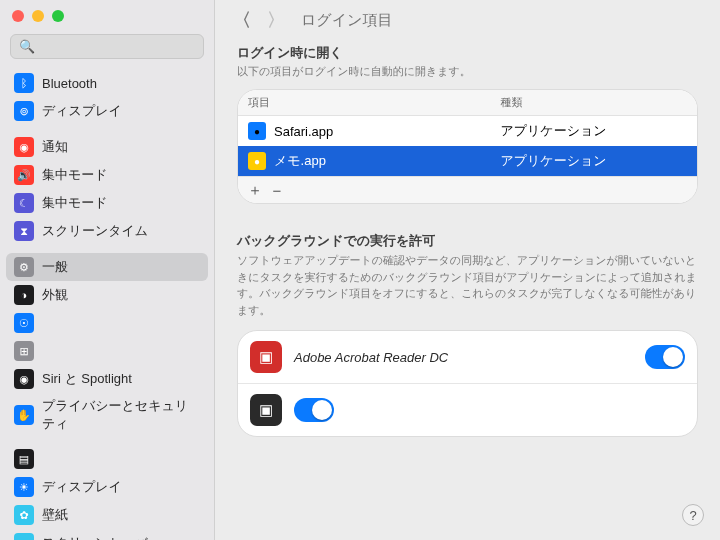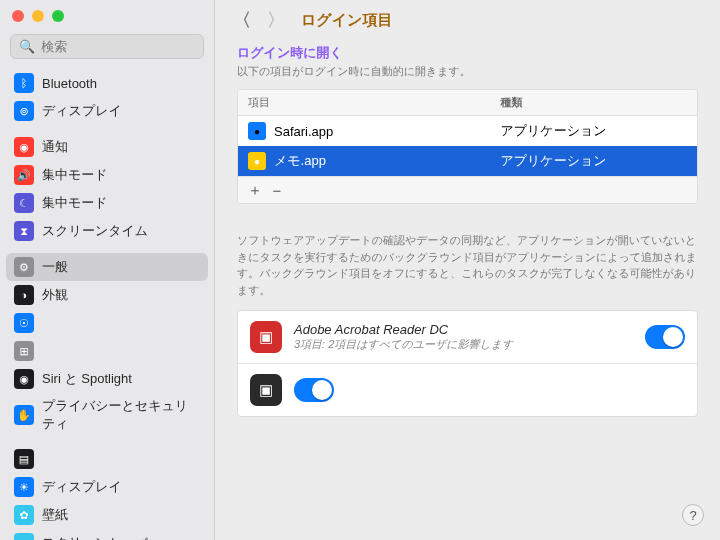--- a/index.html
+++ b/index.html
@@ -12,28 +12,28 @@
 .search-box { display: flex; align-items: center; background: #dcdcdc; border: 1px solid #c8c8c8; border-radius: 6px; padding: 4px 8px; gap: 6px; }
 .search-box input { border: none; background: transparent; outline: none; font-size: 13px; width: 100%; color: #666; }
 .nav { flex: 1; overflow: auto; padding: 0 6px; }
 .nav-group { margin-bottom: 8px; }
 .nav-item { display: flex; align-items: center; gap: 8px; padding: 4px 8px; border-radius: 6px; font-size: 13px; color: #2a2a2a; cursor: default; }
 .nav-item.sel { background: #cfcfd1; }
 .nicon { width: 20px; height: 20px; border-radius: 4px; display: flex; align-items: center; justify-content: center; font-size: 11px; color: #fff; flex-shrink: 0; }
 .main { flex: 1; background: #ececec; display: flex; flex-direction: column; overflow: auto; }
 .header { display: flex; align-items: center; gap: 16px; padding: 8px 18px 0; }
 .navbtn { color: #7a7a7a; font-size: 18px; font-weight: bold; cursor: default; }
-.title { font-size: 15px; font-weight: 700; color: #a16207; }
+.title { font-size: 15px; font-weight: 400; color: #737373; }
 .content { padding: 12px 22px; }
-.section-title { font-size: 13px; font-weight: 600; color: #8b5cf6; margin-bottom: 2px; }
+.section-title { font-size: 13px; font-weight: 600; color: #404040; margin-bottom: 2px; }
 .section-sub { font-size: 11px; color: #7a7a7a; margin-bottom: 10px; }
-.panel { background: #fff; border: 1px solid #dcdcdc; border-radius: 4px; overflow: hidden; }
+.panel { background: #fff; border: 1px solid #dcdcdc; border-radius: 20px; overflow: hidden; }
 .tbl-head { display: flex; background: #f6f6f6; border-bottom: 1px solid #e2e2e2; font-size: 11px; color: #666; }
 .tbl-head .c1 { width: 55%; padding: 5px 10px; }
-.tbl-head .c2 { width: 45%; padding: 5px 10px; font-weight: bold; }
+.tbl-head .c2 { width: 45%; padding: 5px 10px; }
 .row { display: flex; align-items: center; font-size: 13px; }
 .row .c1 { width: 55%; padding: 6px 10px; display: flex; align-items: center; gap: 8px; }
 .row .c2 { width: 45%; padding: 6px 10px; }
 .row.sel { background: #1a63d9; color: #fff; }
 .rowicon { width: 18px; height: 18px; border-radius: 3px; display: flex; align-items: center; justify-content: center; font-size: 10px; }
 .table-actions { display: flex; gap: 0; padding: 3px 6px; border-top: 1px solid #e2e2e2; background: #f6f6f6; }
 .act { width: 22px; height: 20px; display: flex; align-items: center; justify-content: center; font-size: 15px; color: #555; cursor: default; }
 .bg-section { margin-top: 28px; }
 .bg-desc { font-size: 11px; color: #7a7a7a; line-height: 1.5; margin-bottom: 12px; }
 .bg-item { display: flex; align-items: center; padding: 10px 12px; gap: 12px; }
@@ -51,21 +51,20 @@
 
 <div class="sidebar">
   <div class="traffic">
     <div class="dot r"></div>
     <div class="dot y"></div>
     <div class="dot g"></div>
   </div>
   <div class="search">
     <div class="search-box">
       <span style="color:#888;font-size:13px">🔍</span>
-      <input placeholder="検索" style="">
     </div>
   </div>
   <div class="nav" id="nav">
       <div class="nav-group">
         <div class="nav-item">
           <span class="nicon" style="background:#0a7aff">ᛒ</span>
           <span>Bluetooth</span>
         </div>
         <div class="nav-item">
           <span class="nicon" style="background:#0a7aff">⊚</span>
@@ -166,27 +165,27 @@
             </div>
           </div>
         <div class="table-actions">
           <div class="act">＋</div>
           <div class="act">−</div>
         </div>
       </div>
     </div>
 
     <div class="bg-section">
+      <div class="section-title">バックグラウンドでの実行を許可</div>
       <div class="bg-desc">ソフトウェアアップデートの確認やデータの同期など、アプリケーションが開いていないときにタスクを実行するためのバックグラウンド項目がアプリケーションによって追加されます。バックグラウンド項目をオフにすると、これらのタスクが完了しなくなる可能性があります。</div>
       <div class="panel" id="bgitems">
           <div class="bg-item">
             <div class="bg-icon" style="background:#d22e2b">▣</div>
             <div class="bg-text">
               <div class="bg-name">Adobe Acrobat Reader DC</div>
-              <div class="bg-sub">3項目: 2項目はすべてのユーザに影響します</div>
             </div>
             <div class="toggle"></div>
           </div>
           <div class="bg-item">
             <div class="bg-icon" style="background:#2a2a2a">▣</div>
             <div class="toggle"></div>
           </div>
         </div>
     </div>
   </div>

